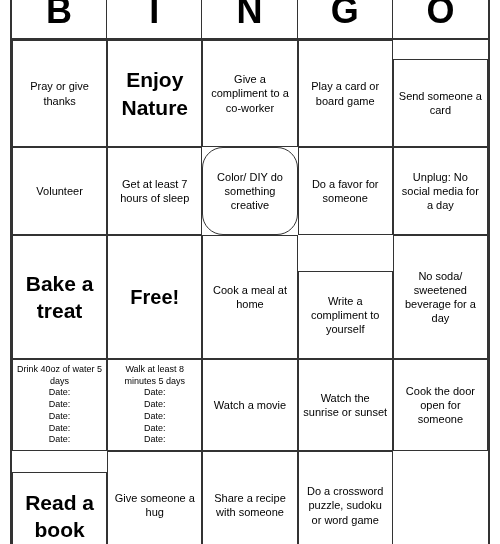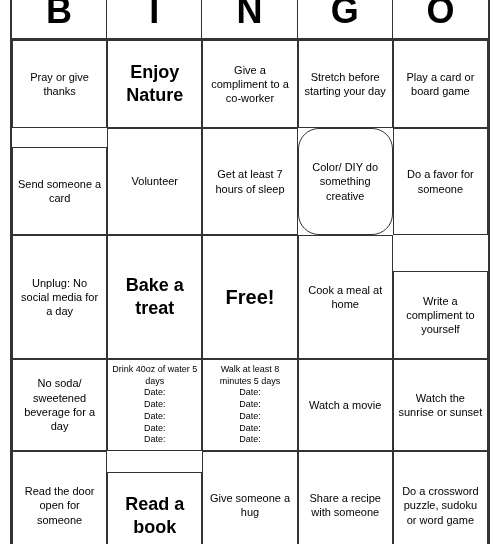--- a/index.html
+++ b/index.html
@@ -39,21 +39,21 @@
       min-height: 88px;
       display: flex;
       align-items: center;
       justify-content: center;
       text-align: center;
       padding: 4px;
       font-size: 11px;
       line-height: 1.3;
     }
     .bingo-cell.large-text {
-      font-size: 18px;
+      font-size: 21px;
       font-weight: bold;
     }
     .bingo-cell.free {
       font-size: 20px;
       font-weight: bold;
     }
     .bingo-cell.small-text {
       font-size: 9px;
     }
   </style>
@@ -65,21 +65,20 @@
   <div class="bingo-letter">B</div>
       <div class="bingo-letter">I</div>
       <div class="bingo-letter">N</div>
       <div class="bingo-letter">G</div>
       <div class="bingo-letter">O</div>
     </div>
   <div class="bingo-grid">
   <div class="bingo-cell" style="white-space: pre-line;">Pray or give thanks</div>
       <div class="bingo-cell large-text" style="white-space: pre-line;">Enjoy Nature</div>
       <div class="bingo-cell" style="white-space: pre-line;">Give a compliment to a co-worker</div>
-      <div class="bingo-cell" style="white-space: pre-line;">Stretch before starting your day</div>
       <div class="bingo-cell" style="white-space: pre-line;">Play a card or board game</div>
       <div class="bingo-cell" style="white-space: pre-line; margin-top: 19px;">Send someone a card</div>
       <div class="bingo-cell" style="white-space: pre-line;">Volunteer</div>
       <div class="bingo-cell" style="white-space: pre-line;">Get at least 7 hours of sleep</div>
       <div class="bingo-cell" style="white-space: pre-line; border-radius: 21px;">Color/ DIY do something creative</div>
       <div class="bingo-cell" style="white-space: pre-line; text-align: center;">Do a favor for someone</div>
       <div class="bingo-cell" style="white-space: pre-line;">Unplug: No social media for a day</div>
       <div class="bingo-cell large-text" style="white-space: pre-line;">Bake a treat</div>
       <div class="bingo-cell free" style="white-space: pre-line;">Free!</div>
       <div class="bingo-cell" style="white-space: pre-line;">Cook a meal at home</div>
@@ -92,19 +91,19 @@
 Date:
 Date:</div>
       <div class="bingo-cell small-text" style="white-space: pre-line;">Walk at least 8 minutes 5 days
 Date:
 Date:
 Date:
 Date:
 Date:</div>
       <div class="bingo-cell" style="white-space: pre-line;">Watch a movie</div>
       <div class="bingo-cell" style="white-space: pre-line;">Watch the sunrise or sunset</div>
-      <div class="bingo-cell" style="white-space: pre-line;">Read the door open for someone</div>
+      <div class="bingo-cell" style="white-space: pre-line;">Cook the door open for someone</div>
       <div class="bingo-cell large-text" style="white-space: pre-line; margin-top: 21px;">Read a book</div>
       <div class="bingo-cell" style="white-space: pre-line;">Give someone a hug</div>
       <div class="bingo-cell" style="white-space: pre-line;">Share a recipe with someone</div>
       <div class="bingo-cell" style="white-space: pre-line;">Do a crossword puzzle, sudoku or word game</div>
     </div>
 </div>
 
 </body></html>

